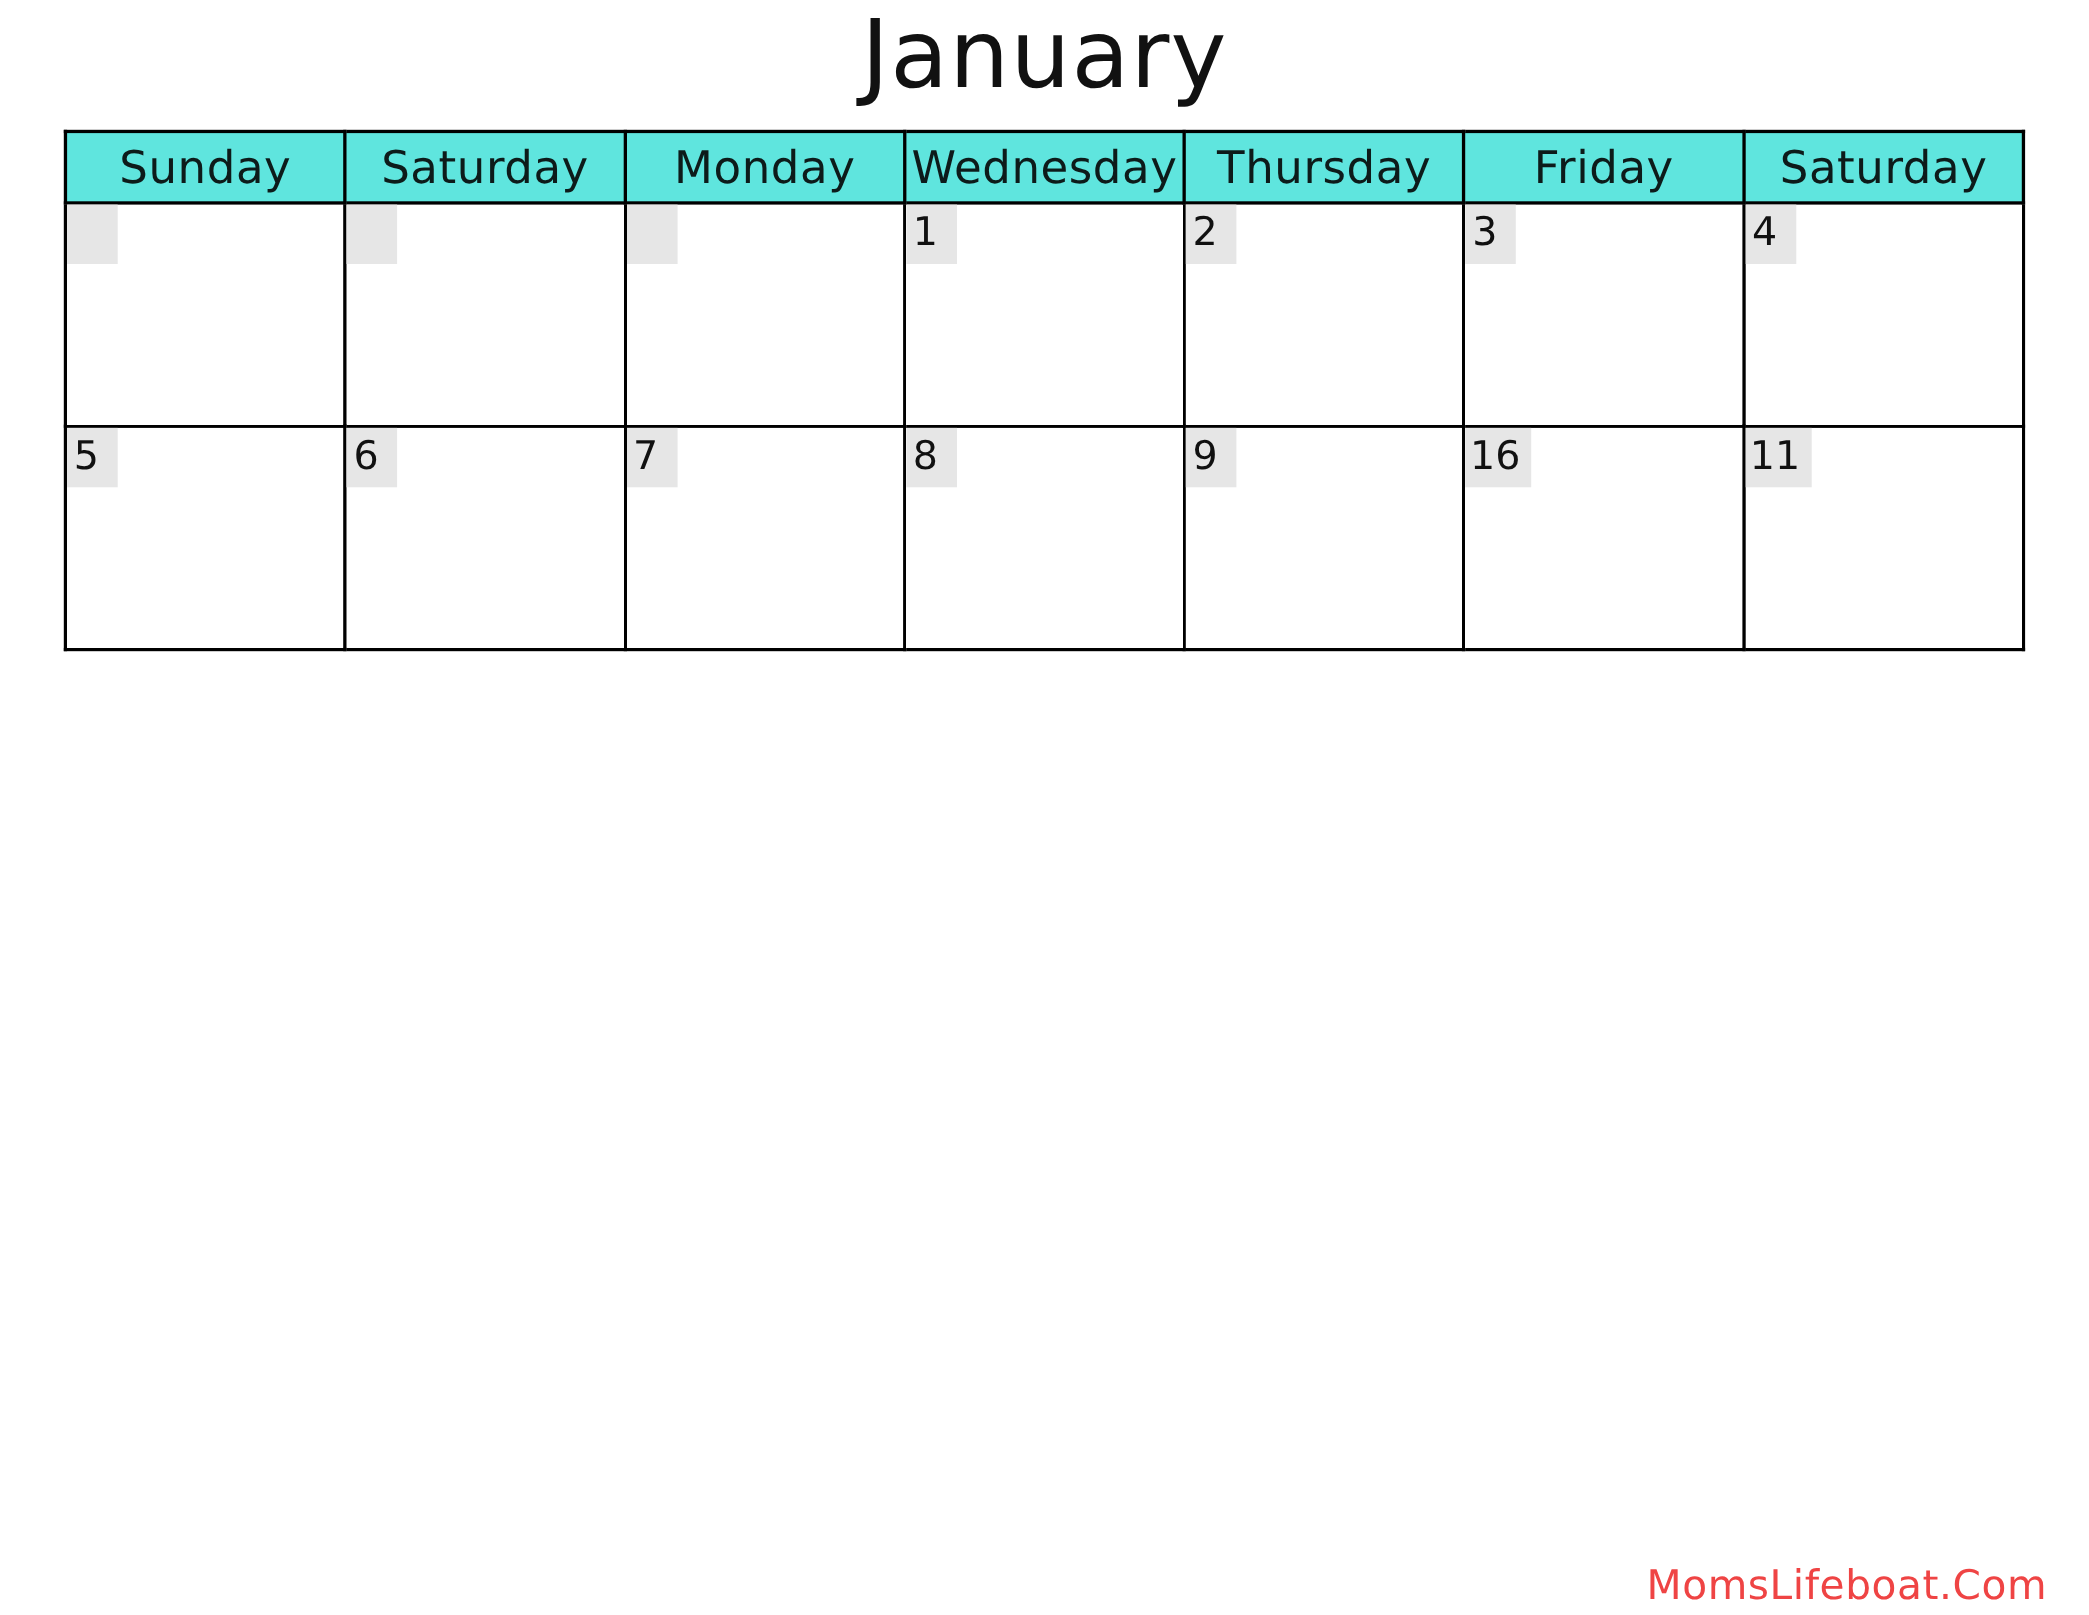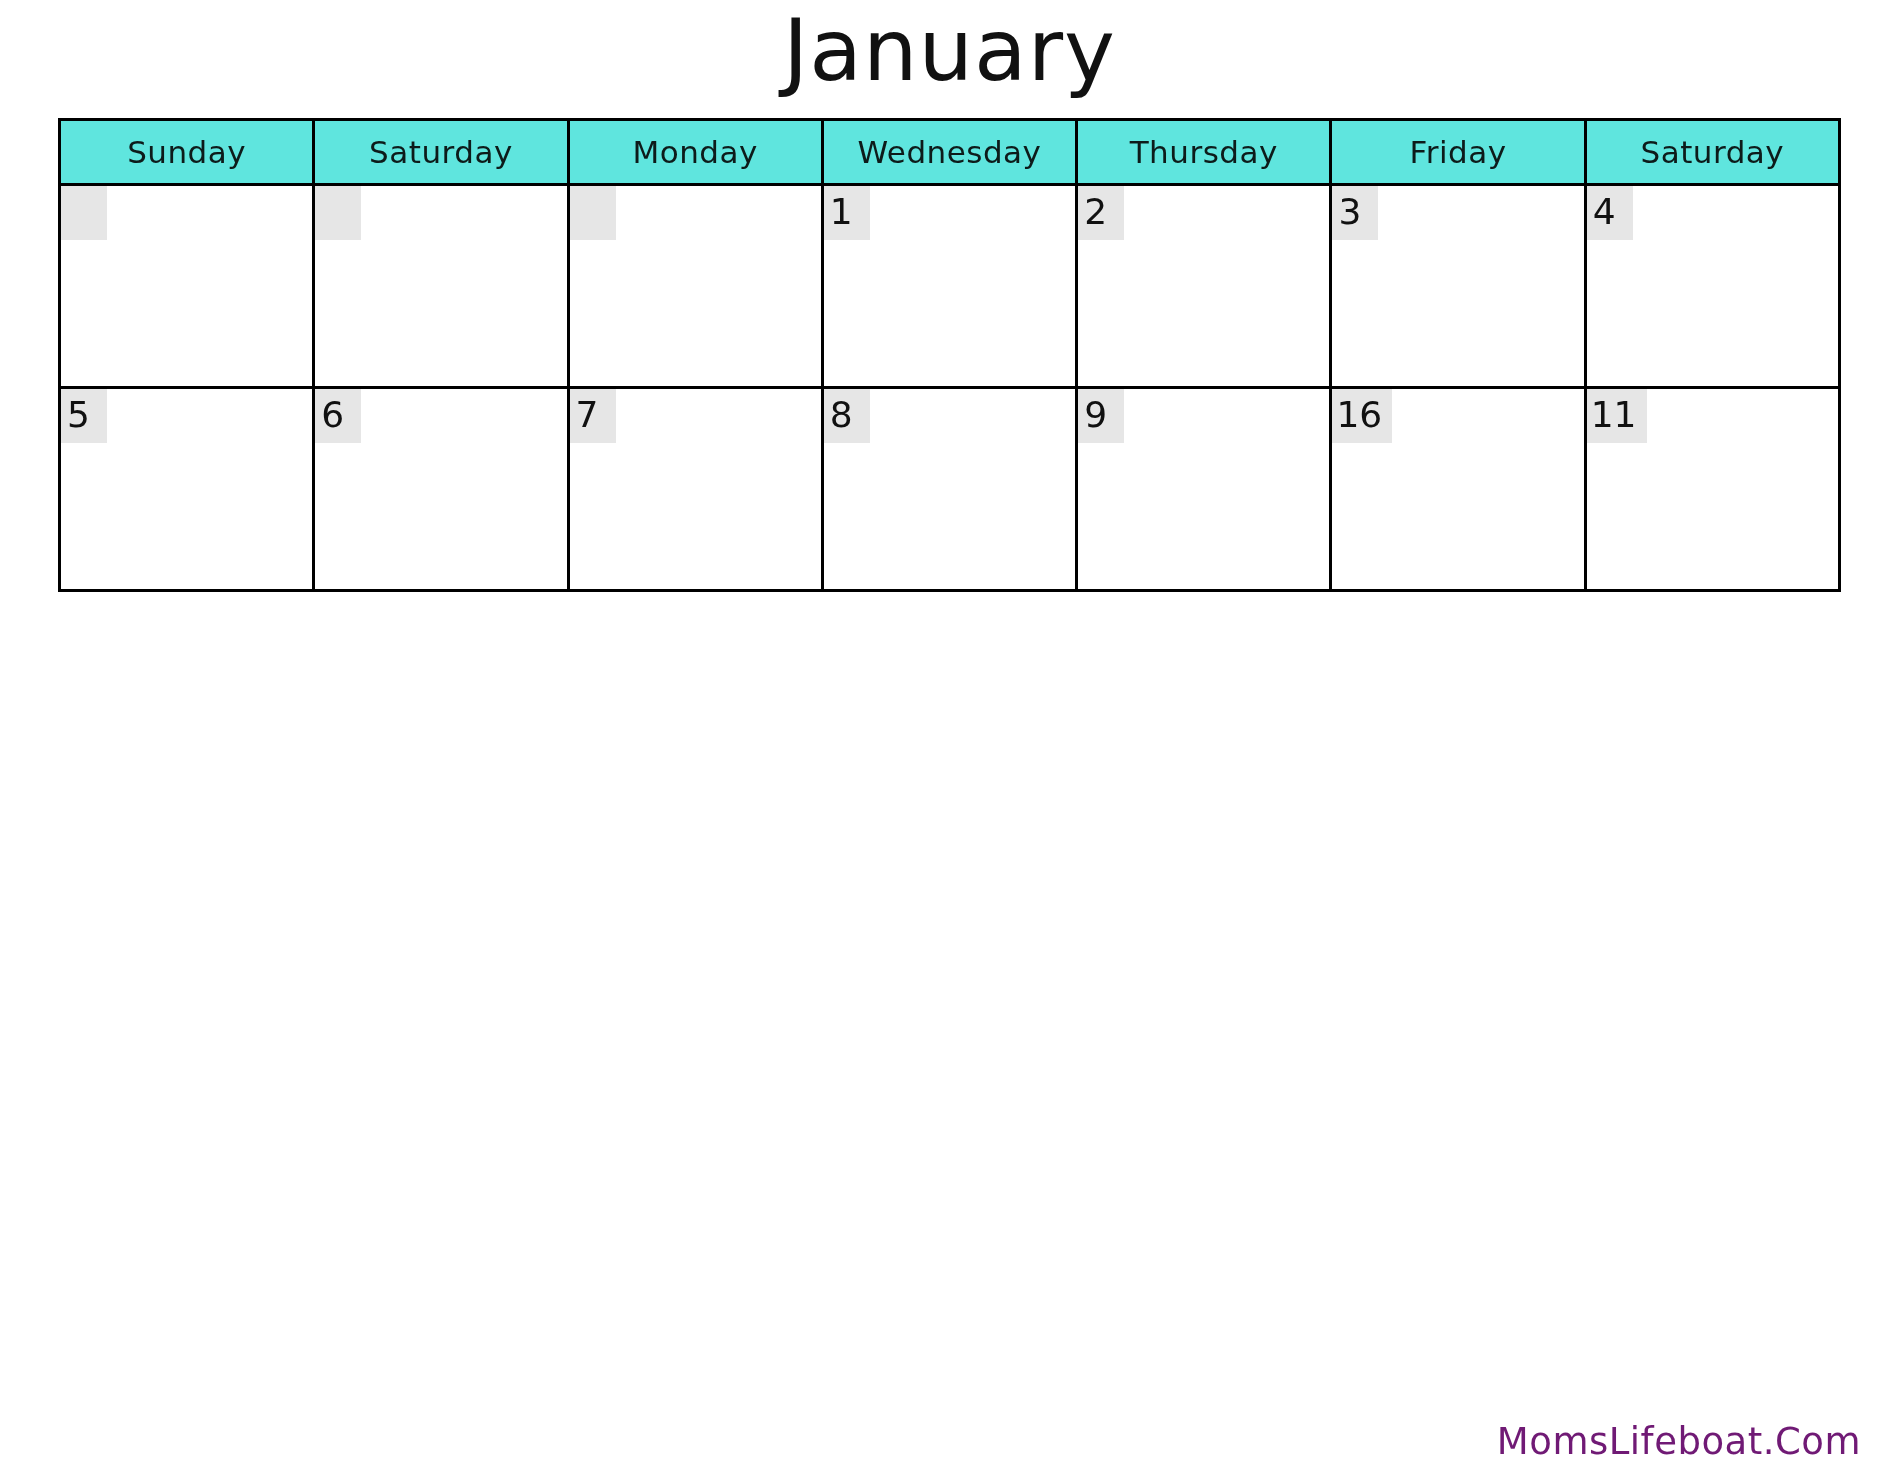--- a/index.html
+++ b/index.html
@@ -60,21 +60,21 @@
     background: #ffffff;
   }
 
   
   #calendar thead th {
     height: 62px;
     background: #5FE5DE;
     text-align: center;
     vertical-align: middle;
     font-family: "DejaVu Sans", sans-serif;
-    font-size: 31px;
+    font-size: 41px;
     font-weight: 400;
     color: #0d1b1a;
     letter-spacing: 0.5px;
     white-space: nowrap;
   }
 
   
   #calendar tbody td {
     height: 200px;
     position: relative;
@@ -102,21 +102,21 @@
     color: transparent;
   }
 
   
   #watermark {
     position: absolute;
     right: 38px;
     top: 1420px;
     font-family: "DejaVu Sans", sans-serif;
     font-size: 37px;
-    color: #701a75;
+    color: #ef4444;
     letter-spacing: 0.5px;
     white-space: nowrap;
   }
 </style>
 </head>
 <body>
 
 <div id="page">
 
   <div id="month-title">January</div>

